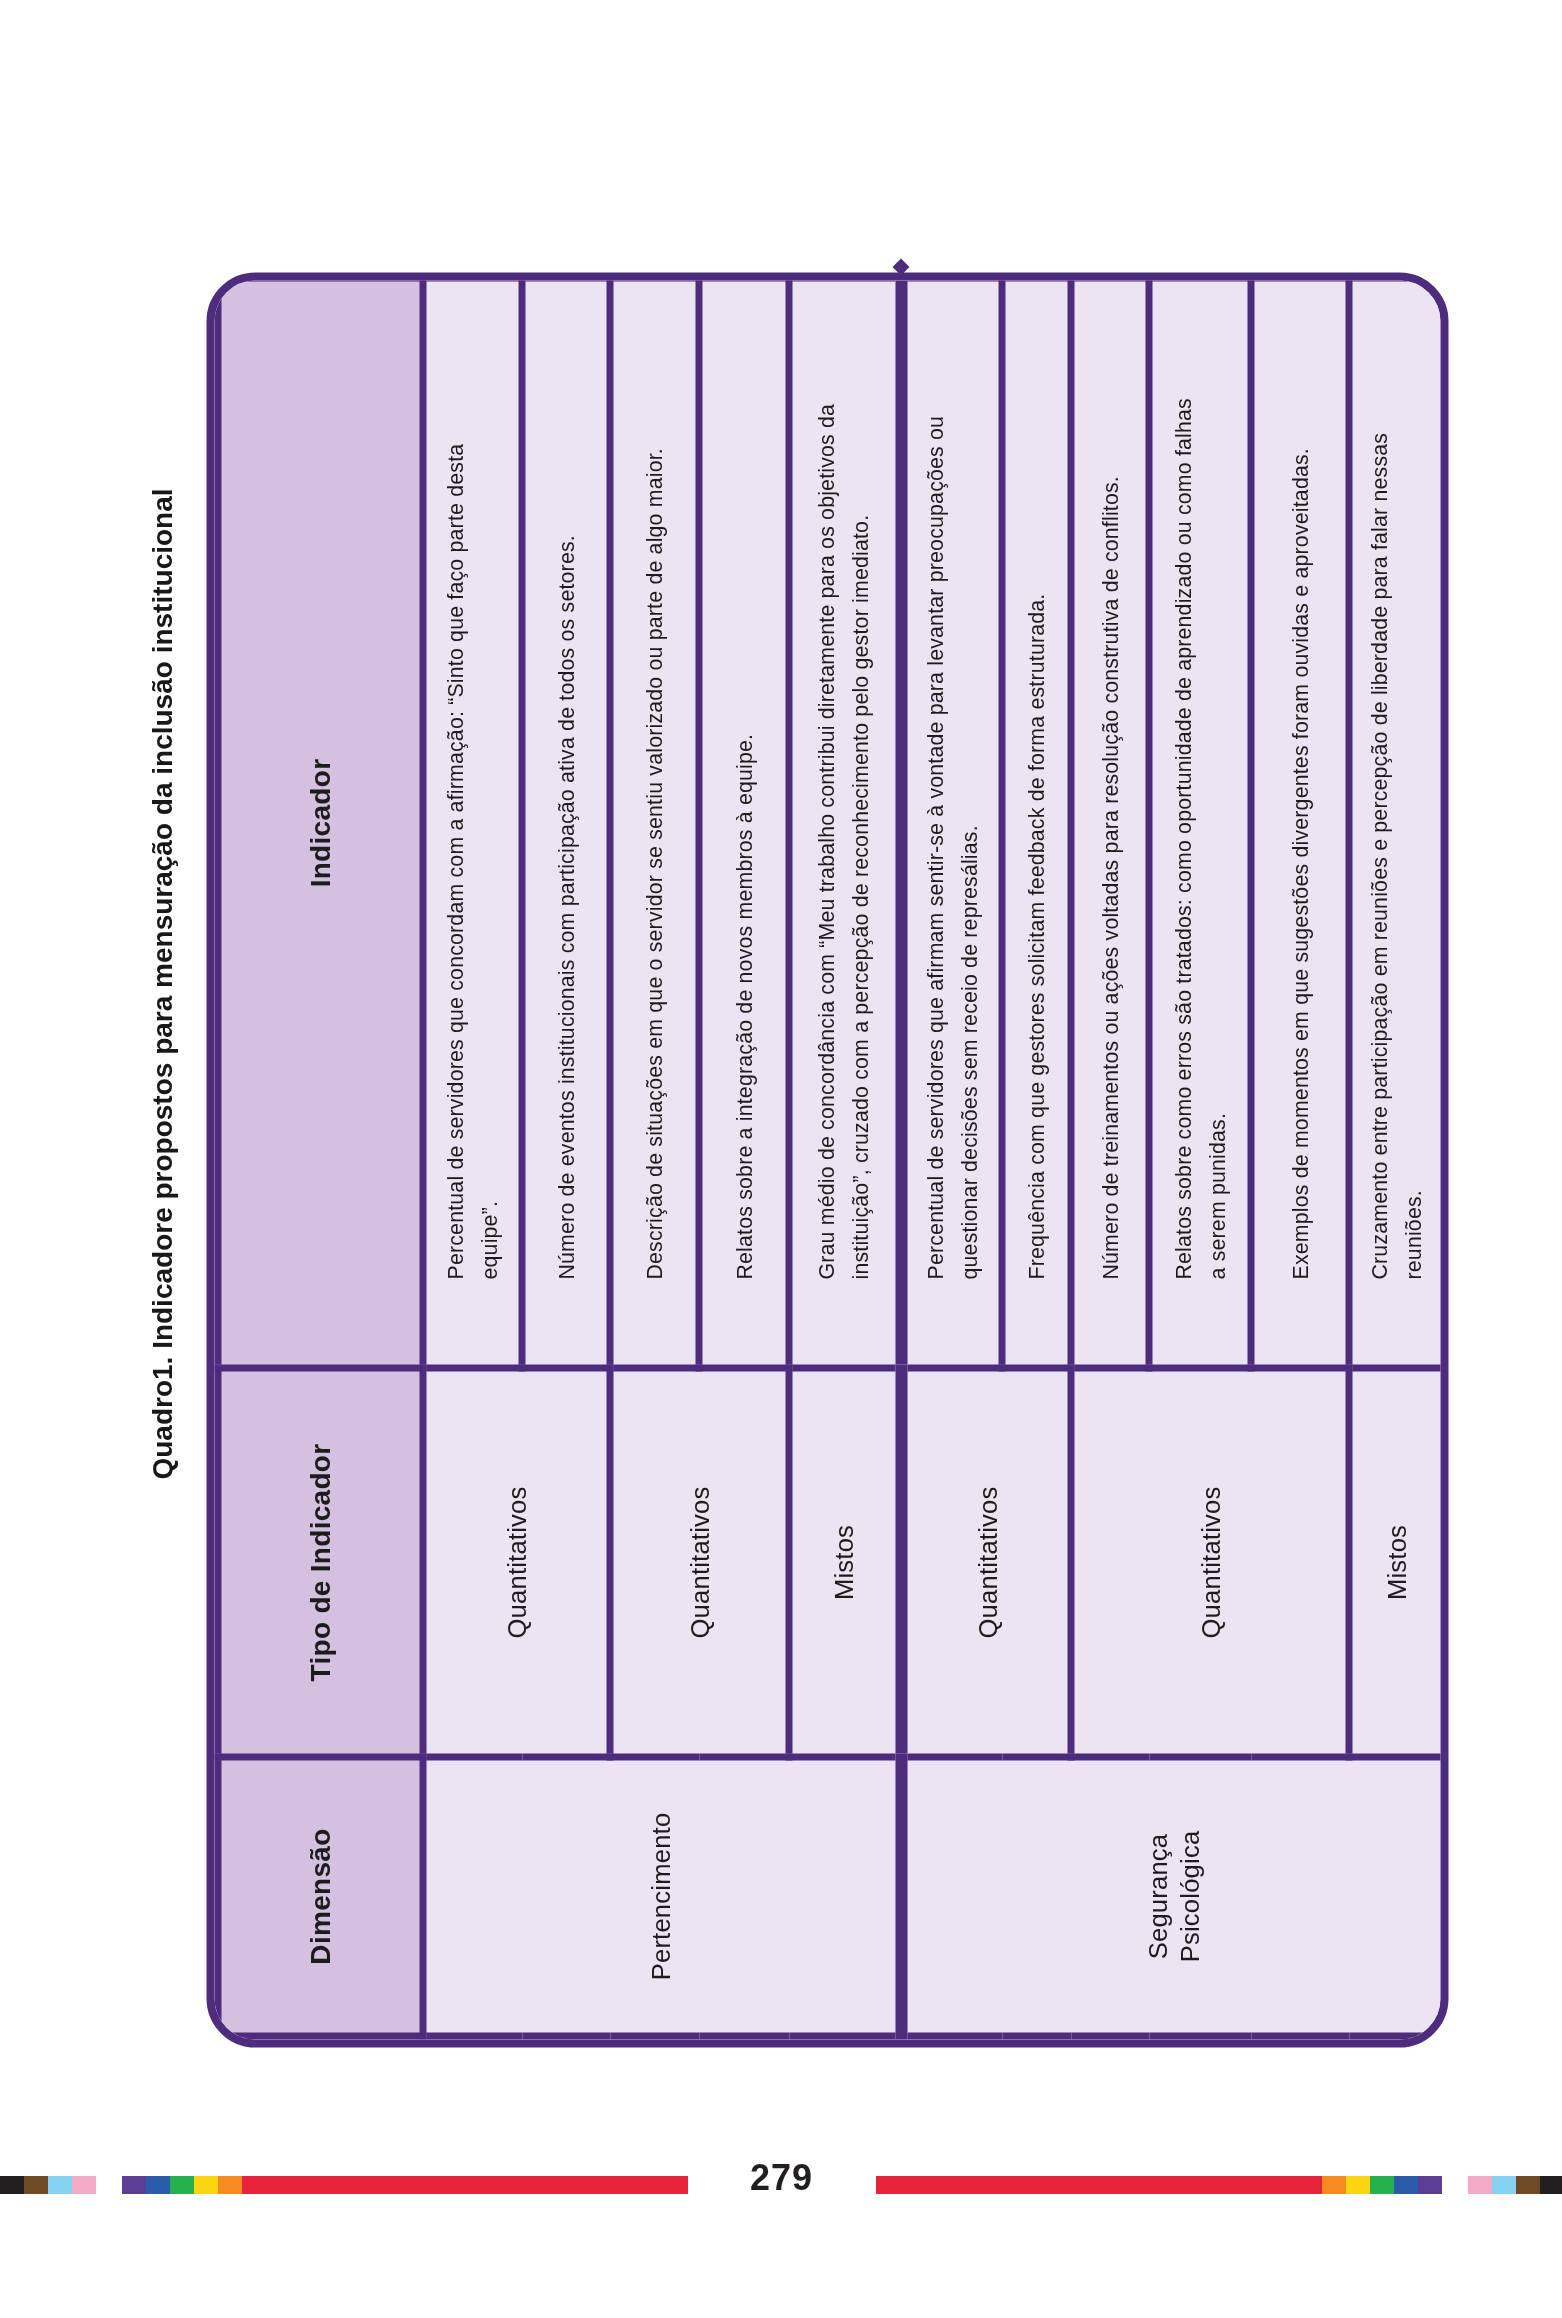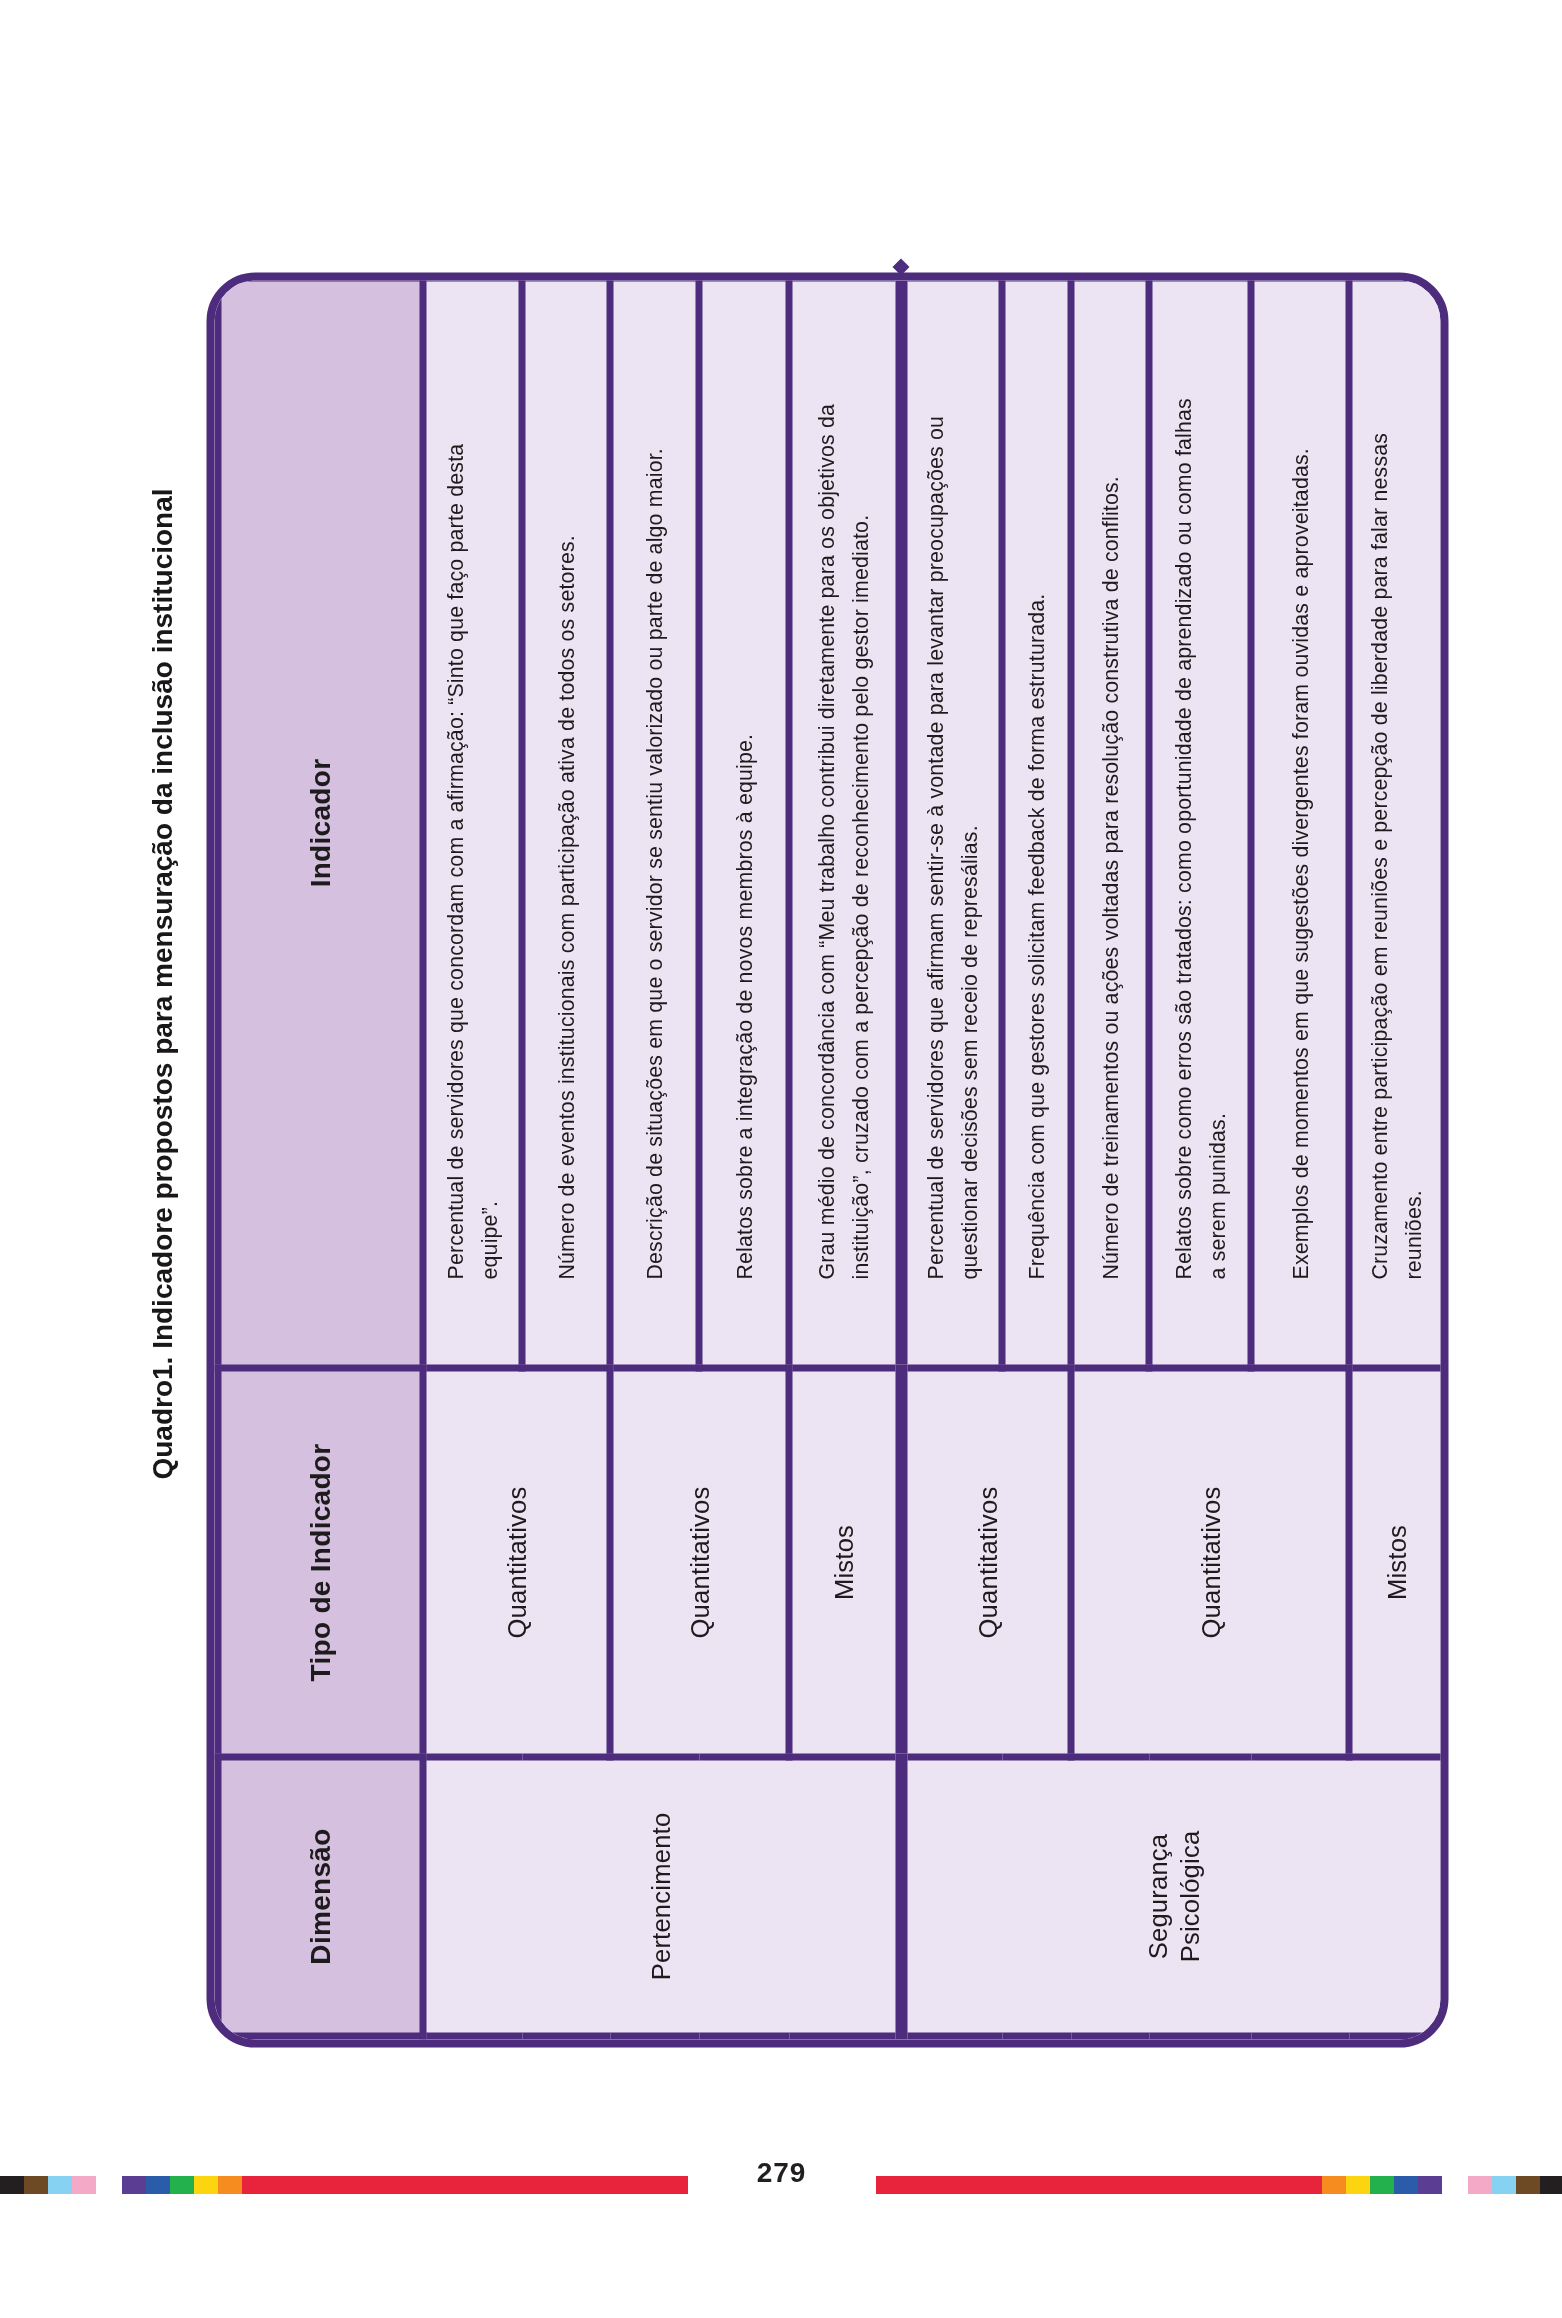--- a/index.html
+++ b/index.html
@@ -48,21 +48,21 @@
   tr.r6{height:101px;} tr.r7{height:69px;}  tr.r8{height:78px;}
   tr.r9{height:102px;} tr.r10{height:98px;} tr.r11{height:95px;}
   
   .divider-nub{
     position:absolute;left:895px;top:261px;width:12px;height:12px;
     background:#4d2c7d;transform:rotate(45deg);
   }
   
   .page-number{
     position:absolute;left:0;top:2157px;width:1563px;text-align:center;
-    font-size:28px;font-weight:bold;color:#231f20;letter-spacing:0.9px;
+    font-size:36px;font-weight:bold;color:#231f20;letter-spacing:0.9px;
   }
   .stripe{
     position:absolute;top:2176px;height:18px;display:flex;align-items:stretch;
   }
   .stripe-left{left:0;}
   .stripe-right{left:876px;}
   .stripe div{height:100%;}
 </style>
 </head>
 <body>

